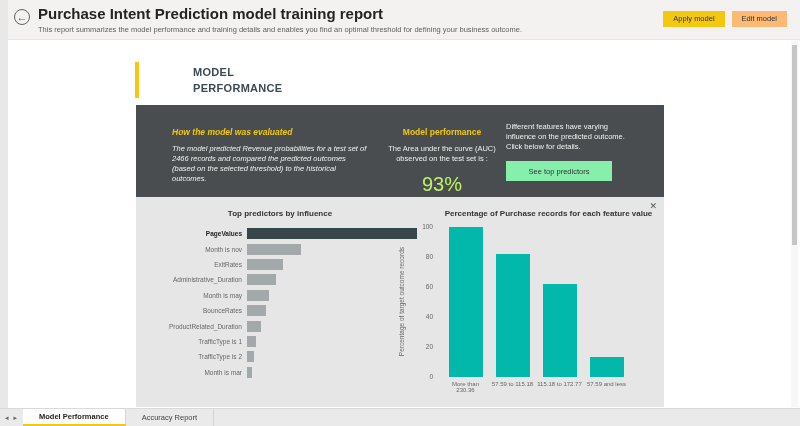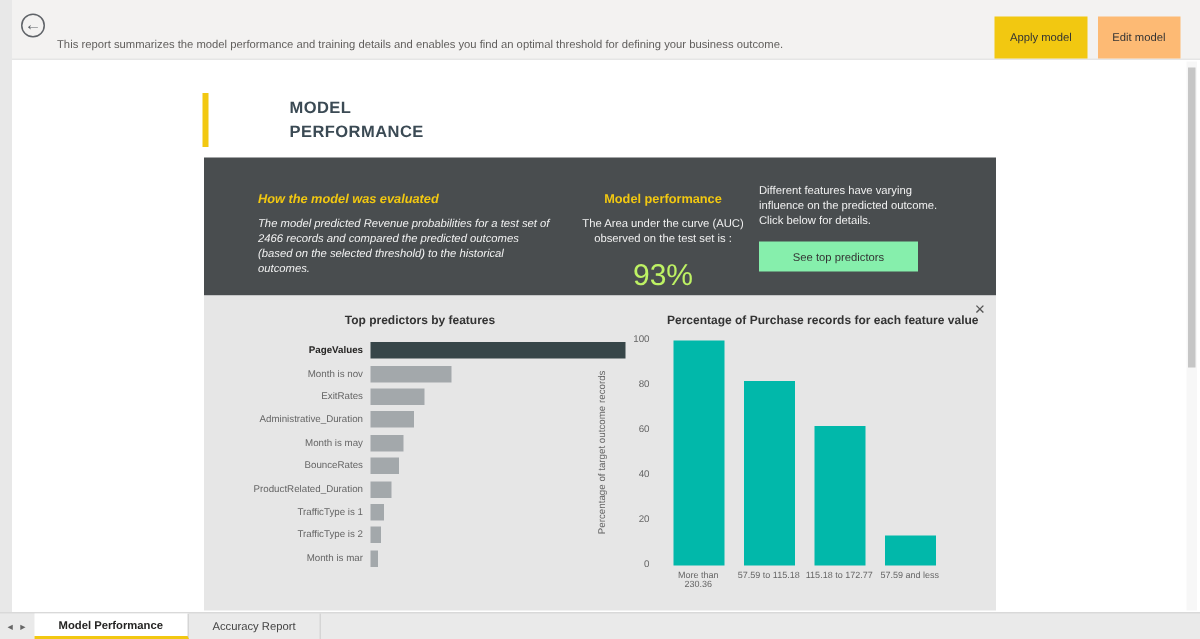--- a/index.html
+++ b/index.html
@@ -8,21 +8,21 @@
 
   
   .left-strip { position:absolute; left:0; top:0; width:8px; height:408px; background:#e8e8e8; }
 
   
   .header { position:absolute; left:8px; top:0; width:792px; height:40px; background:#f3f2f1; border-bottom:1px solid #e5e5e5; }
   .back-btn { position:absolute; left:6px; top:9px; width:16px; height:16px; border:1px solid #5f6368; border-radius:50%; color:#5f6368; font-size:11px; line-height:14px; text-align:center; cursor:pointer; background:transparent; }
   .hdr-title { position:absolute; left:30px; top:5px; font-size:15px; font-weight:600; color:#252423; }
   .hdr-sub { position:absolute; left:30px; top:25px; font-size:7.5px; color:#605e5c; }
   .hdr-btns { position:absolute; right:13px; top:11px; display:flex; gap:7px; }
-  .btn { font-size:7.5px; color:#333; border:none; padding:0 10px; height:28px; line-height:16px; cursor:pointer; font-family:inherit;text-align:right; }
+  .btn { font-size:7.5px; color:#333; border:none; padding:0 10px; height:16px; line-height:16px; cursor:pointer; font-family:inherit;text-align:right; }
   .btn-apply { background:#f2c811; }
   .btn-edit { background:#fdba74; }
 
   
   .vscroll { position:absolute; right:2px; top:41px; width:7px; height:366px; background:#f7f7f7; }
   .vscroll-thumb { position:absolute; left:1px; top:4px; width:5px; height:200px; background:#c6c6c6; }
 
   
   .section-head { position:absolute; left:135px; top:62px; display:flex; }
   .accent-bar { width:4px; height:36px; background:#f2c811; margin-right:10px; }
@@ -71,20 +71,21 @@
   .tab:first-of-type { border-left:1px solid #d5d5d5; }
   .tab.active { background:#ffffff; color:#252423; font-weight:600; border-bottom:2px solid #f2c811; }
 </style>
 </head>
 <body>
 
 <div class="left-strip"></div>
 
 <div class="header">
   <button class="back-btn">←</button>
+  <div class="hdr-title">Purchase Intent Prediction model training report</div>
   <div class="hdr-sub">This report summarizes the model performance and training details and enables you find an optimal threshold for defining your business outcome.</div>
   <div class="hdr-btns">
     <button class="btn btn-apply">Apply model</button>
     <button class="btn btn-edit">Edit model</button>
   </div>
 </div>
 
 <div class="vscroll">
   <div class="vscroll-thumb"></div>
 </div>
@@ -109,21 +110,21 @@
   </div>
   <div class="ip-col3">
     <div class="ip-body">Different features have varying influence on the predicted outcome.  Click below for details.</div>
     <button class="btn-predictors">See top predictors</button>
   </div>
 </div>
 
 <div class="charts-panel">
   <button class="close-btn">✕</button>
 
-  <div class="lchart-title">Top predictors by features</div>
+  <div class="lchart-title">Top predictors by influence</div>
   <div class="pred-rows">
       <div class="pred-row">
         <span class="pred-label hl">PageValues</span>
         <div class="pred-track">
           <div class="pred-bar" style="width: 170px; background: rgb(55, 70, 73);"></div>
         </div>
       </div>
       <div class="pred-row">
         <span class="pred-label">Month is nov</span>
         <div class="pred-track">

